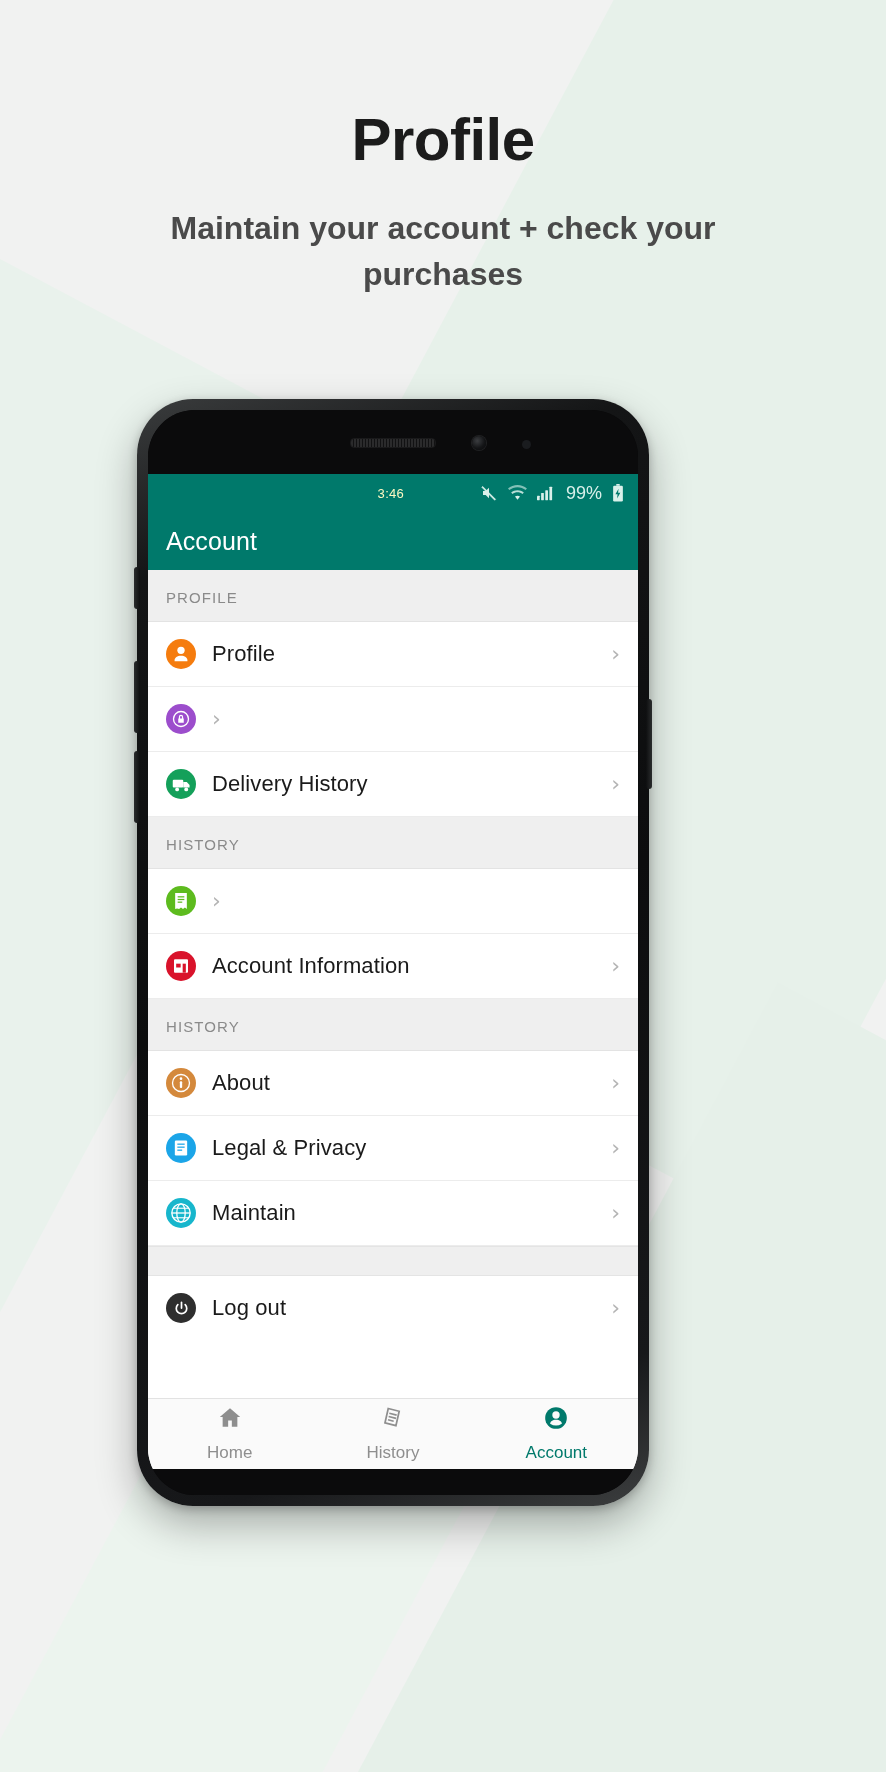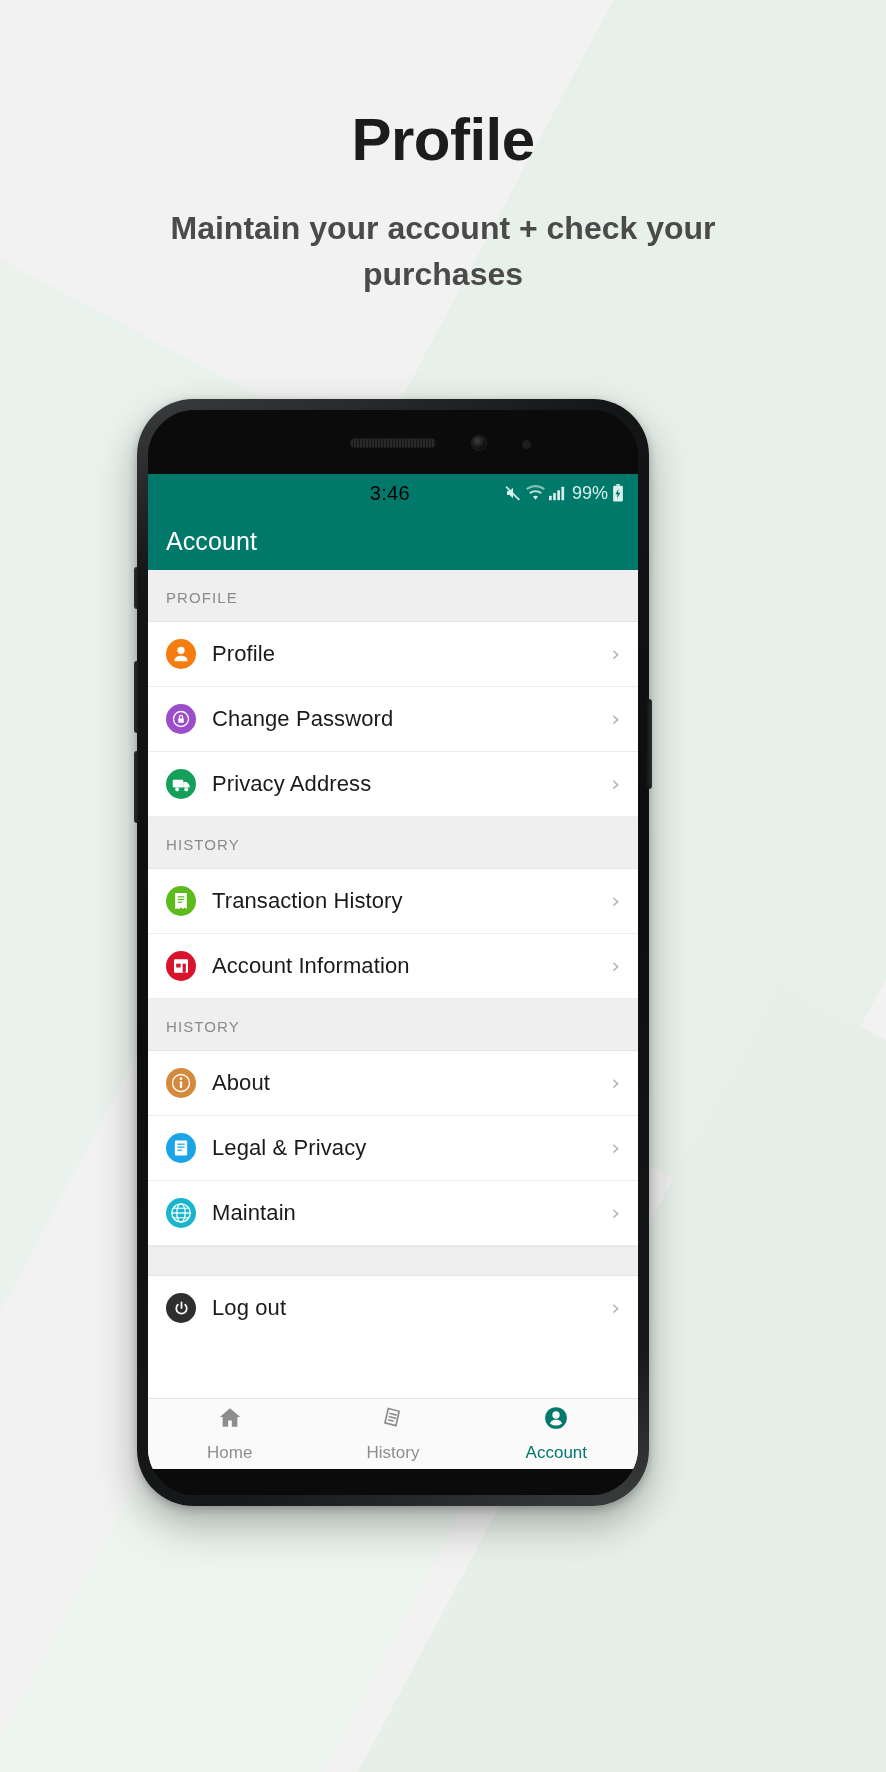--- a/index.html
+++ b/index.html
@@ -174,28 +174,28 @@
     padding: 0 14px 0 0;
     color: #d6efe9;
     font-size: 18px;
     flex: 0 0 auto;
     position: relative;
   }
   #statusbar .time {
     position: absolute;
     left: 50%;
     transform: translateX(-58%);
-    font-size: 20px;
-    color: #000000;
+    font-size: 13px;
+    color: #fef9c3;
     letter-spacing: 0.3px;
   }
   #statusbar .icons {
     display: flex;
     align-items: center;
-    gap: 4px;
+    gap: 10px;
   }
   #statusbar .icons svg { display: block; }
   #statusbar .battery-pct {
     font-size: 18px;
     color: #d9f0ea;
     margin-left: 1px;
   }
 
   
   #appbar {
@@ -372,49 +372,47 @@
             <span class="label">Profile</span>
             <span class="chev">›</span>
           </div>
           <div class="row">
             <span class="icon" style="background: rgb(156, 77, 204);">
               <svg width="20" height="20" viewBox="0 0 24 24" fill="#ffffff">
                 <circle cx="12" cy="12" r="9" fill="none" stroke="#ffffff" stroke-width="1.6"></circle>
                 <path d="M9.4 11.3V9.6a2.6 2.6 0 015.2 0v1.7h.7v5.2H8.7v-5.2h.7zm1.5 0h2.2V9.6a1.1 1.1 0 10-2.2 0v1.7z"></path>
               </svg>
             </span>
-            <span class="label">Change Password</span>
             <span class="chev">›</span>
           </div>
           <div class="row">
             <span class="icon" style="background: rgb(20, 160, 90);">
               <svg width="21" height="21" viewBox="0 0 24 24" fill="#ffffff">
                 <rect x="2" y="6.5" width="12" height="9" rx="1.2"></rect>
                 <path d="M14 9h4l3.2 3.6v2.9H14z"></path>
                 <circle cx="7" cy="17.6" r="2.2"></circle>
                 <circle cx="17.4" cy="17.6" r="2.2"></circle>
               </svg>
             </span>
-            <span class="label">Privacy Address</span>
+            <span class="label">Delivery History</span>
             <span class="chev">›</span>
           </div>
           <div class="section-header">HISTORY</div>
           <div class="row">
             <span class="icon" style="background: rgb(93, 187, 30);">
               <svg width="20" height="20" viewBox="0 0 24 24" fill="#ffffff">
                 <path d="M5 2.5h14v19l-2.3-1.6-2.3 1.6-2.4-1.6-2.3 1.6L7.3 21 5 21.5z"></path>
                 <rect x="7.6" y="6.2" width="8.8" height="1.7" fill="#ffffff" opacity="0"></rect>
                 <g stroke="#5DBB1E" stroke-width="1.5">
                   <line x1="8" y1="7" x2="16" y2="7"></line>
                   <line x1="8" y1="10.2" x2="16" y2="10.2"></line>
                   <line x1="8" y1="13.4" x2="13.5" y2="13.4"></line>
                 </g>
               </svg>
             </span>
-            <span class="label">Transaction History</span>
             <span class="chev">›</span>
           </div>
           <div class="row">
             <span class="icon" style="background: rgb(217, 19, 43);">
               <svg width="20" height="20" viewBox="0 0 24 24" fill="#ffffff">
                 <path d="M3.4 4h17.2l1.3 4.4a2.7 2.7 0 01-5.3.7 2.7 2.7 0 01-5.3 0 2.7 2.7 0 01-5.3 0 2.7 2.7 0 01-5.3-.7z" opacity="0"></path>
                 <rect x="3.6" y="4" width="16.8" height="16" rx="1.2"></rect>
                 <rect x="6.2" y="9.2" width="5.4" height="4.6" fill="#D9132B"></rect>
                 <rect x="14" y="9.2" width="3.8" height="10.8" fill="#D9132B"></rect>
               </svg>

